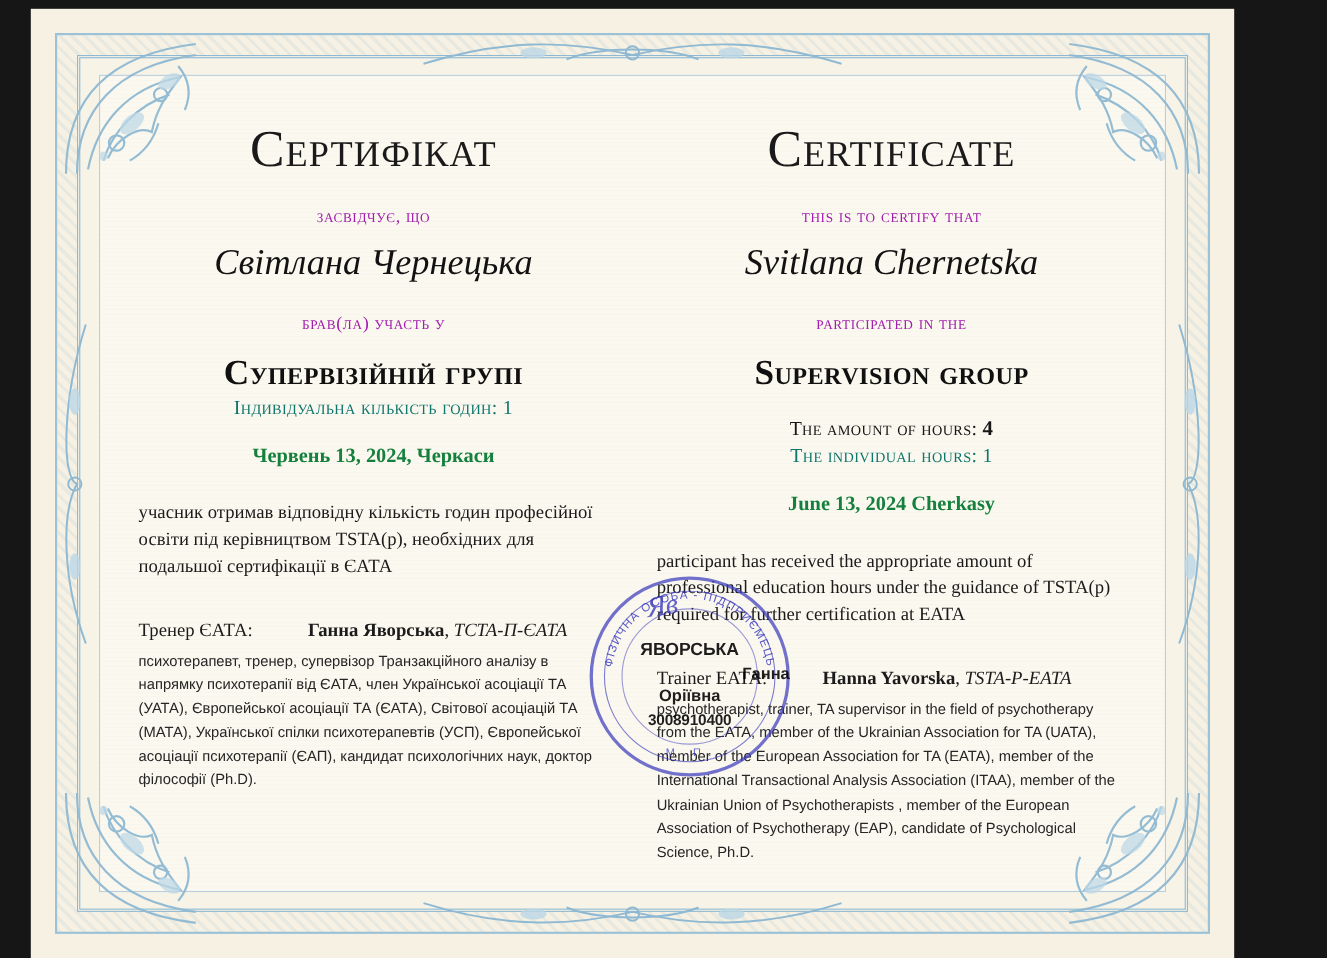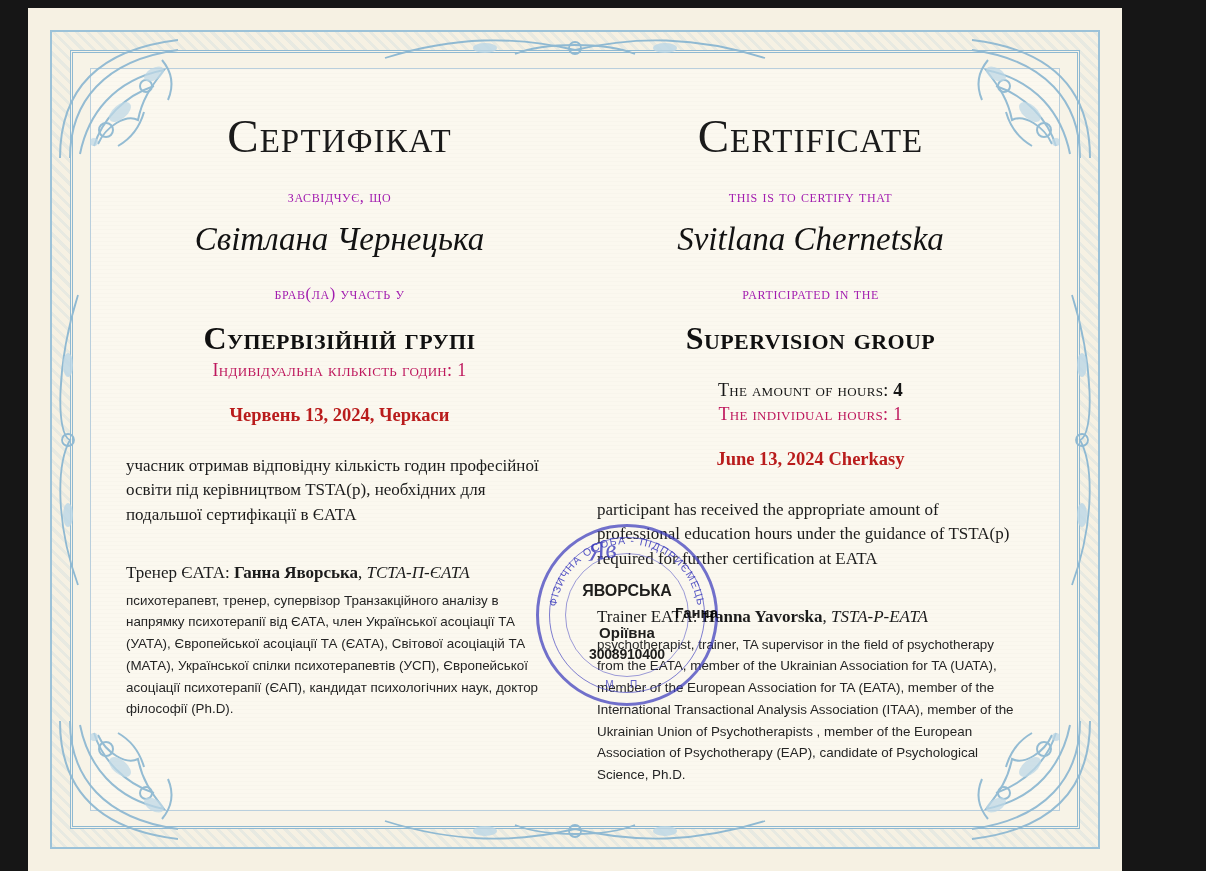--- a/index.html
+++ b/index.html
@@ -124,46 +124,46 @@
   .hours {
     font-size: 18px;
     color: #161616;
     margin-top: 22px;
     font-variant: small-caps;
     letter-spacing: 0.3px;
   }
   .hours .val { font-weight: bold; font-variant: normal; font-size: 19px; }
   .hours2 {
     font-size: 18px;
-    color: #be185d;
+    color: #0f766e;
     margin-top: 3px;
     font-variant: small-caps;
     letter-spacing: 0.3px;
   }
   .hours2 .val { font-weight: normal; font-variant: normal; font-size: 18px; }
   .place {
     font-size: 18.5px;
     font-weight: bold;
-    color: #b91c1c;
+    color: #15803d;
     margin-top: 24px;
   }
   .para {
     text-align: left;
     font-size: 17px;
     line-height: 1.42;
     color: #1b1b1b;
     margin-top: 28px;
   }
   .trainer {
     text-align: left;
     font-size: 17px;
     color: #1b1b1b;
     margin-top: 36px;
   }
-  .trainer b { font-weight: bold; }
+  .trainer b { font-weight: bold; margin-left: 46px; }
   .trainer i { font-style: italic; }
   .bio {
     text-align: left;
     font-family: "Liberation Sans", sans-serif;
     font-size: 13.4px;
     line-height: 1.62;
     color: #252525;
     margin-top: 7px;
   }
   

